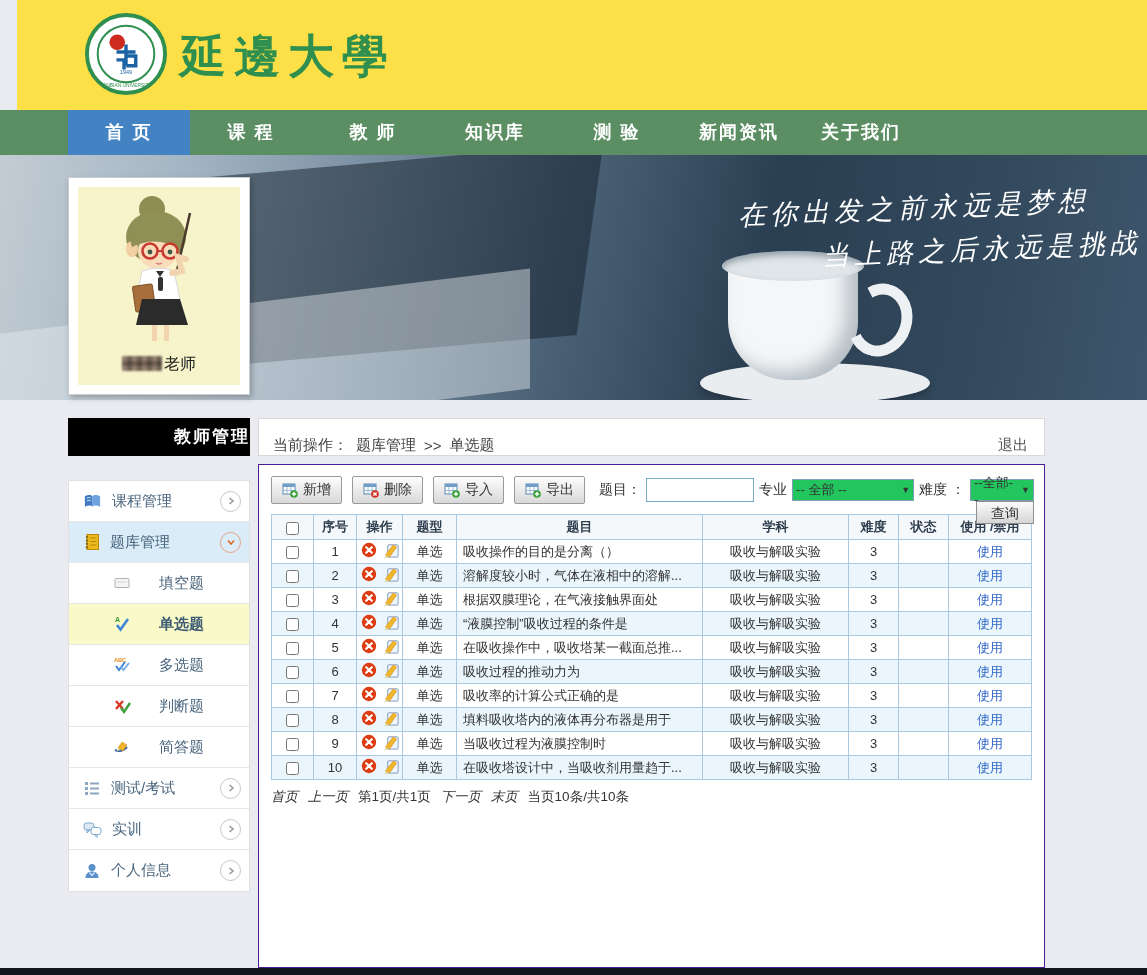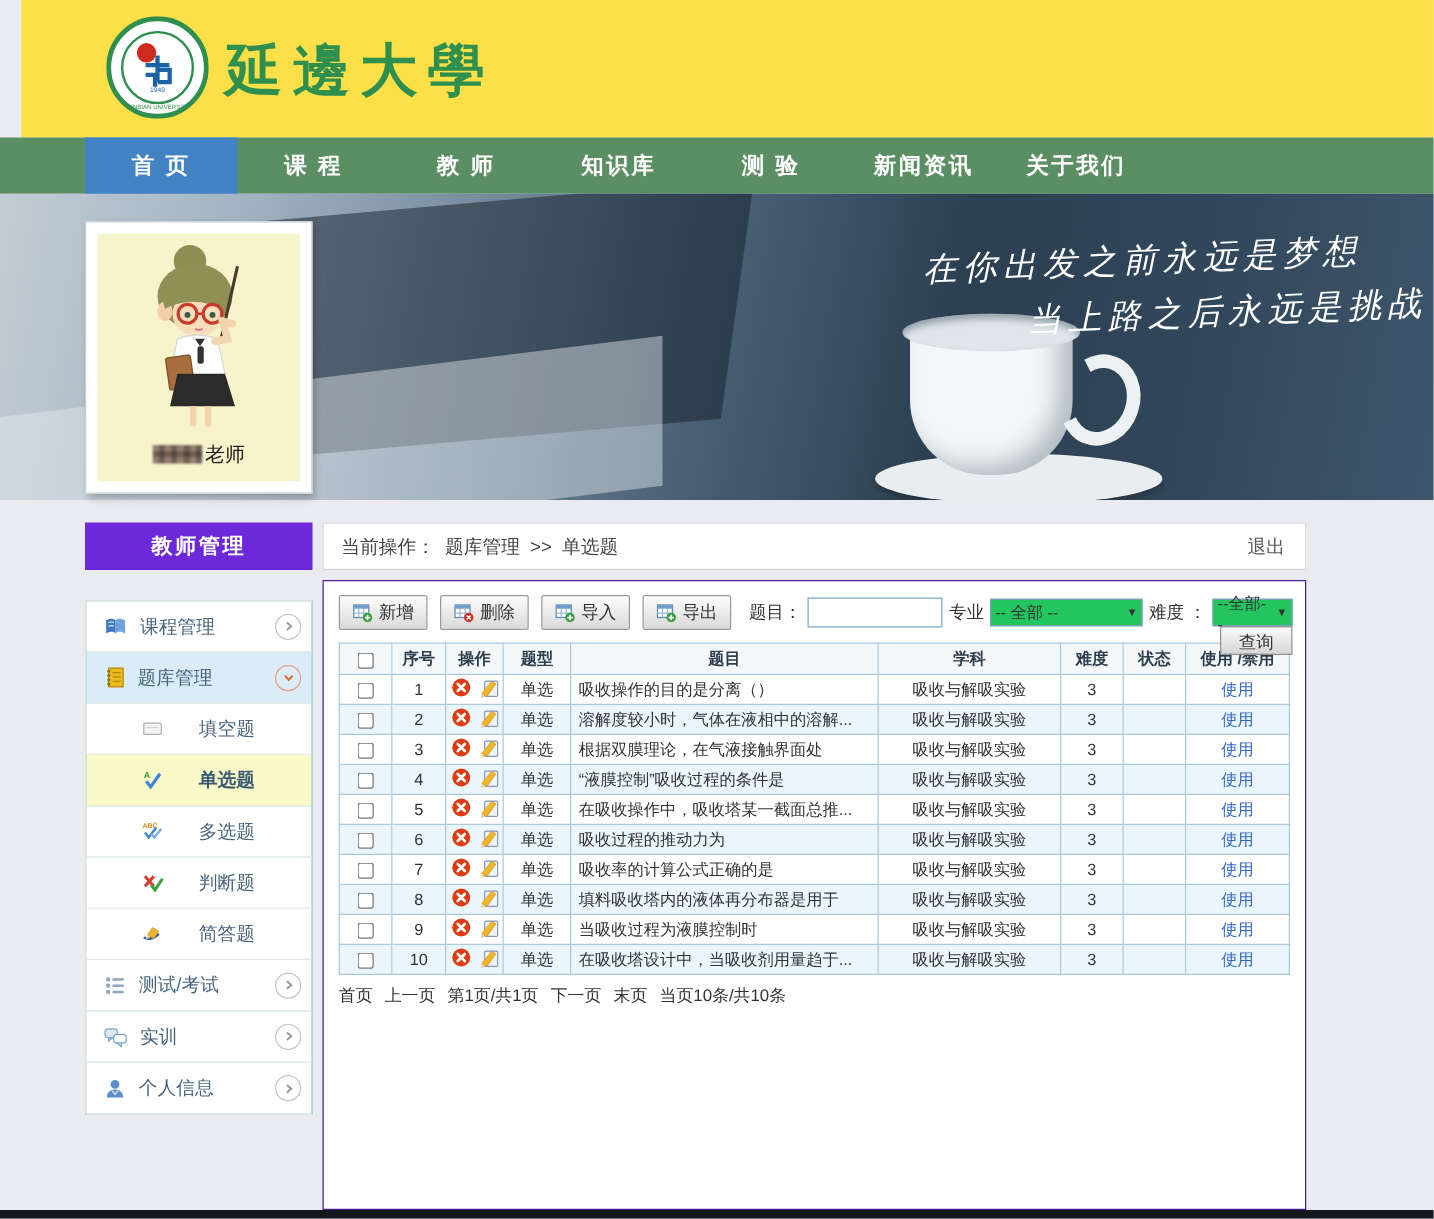--- a/index.html
+++ b/index.html
@@ -43,39 +43,39 @@
   .avatar-card{left:68px;top:177px;width:182px;height:218px;background:#ffffff;
     border:1px solid #c9ccd1;box-shadow:2px 3px 6px rgba(0,0,0,.25);box-sizing:border-box;padding:9px;}
   .avatar-inner{width:100%;height:100%;background:#f7f4cb;position:relative;overflow:hidden;}
   .avatar-inner svg{display:block;margin:4px auto 0;}
   .teacher-name{position:absolute;left:0;right:0;bottom:10px;text-align:center;font-size:16px;color:#222;}
   .masked{display:inline-block;width:40px;height:15px;vertical-align:-2px;margin-right:2px;border-radius:1px;
     background:repeating-linear-gradient(90deg,#b9aa9e 0 5px,#8d8278 5px 10px),
                repeating-linear-gradient(0deg,#cabfb2 0 5px,#9a9086 5px 10px);background-blend-mode:multiply;filter:blur(1px);}
 
   
-  .sidebar-header{left:68px;top:418px;width:182px;height:38px;background:#6d28d9;color:#fff;
-    font-size:17px;font-weight:bold;text-align:center;line-height:38px;letter-spacing:2px;}
+  .sidebar-header{left:68px;top:418px;width:182px;height:38px;background:#000000;color:#fff;
+    font-size:17px;font-weight:bold;text-align:right;line-height:38px;letter-spacing:2px;}
   .side-menu{left:68px;top:480px;width:182px;background:#14b8a6;border:1px solid #e0e0e0;box-sizing:border-box;}
   .side-item{height:41px;display:flex;align-items:center;border-bottom:1px solid #e6e6e6;
     background:#fff;cursor:pointer;box-sizing:border-box;padding:0 8px 0 14px;}
   .side-item:last-child{border-bottom:none;}
   .side-item .lbl{font-size:15px;color:#49657e;margin-left:10px;flex:1;}
   .side-item.parent-open{background:#d9ecf8;}
   .side-item.sub{padding-left:44px;}
   .side-item.sub .lbl{margin-left:28px;}
   .side-item.sub.active{background:#fafac8;}
   .side-item.sub.active .lbl{color:#3c5a74;font-weight:bold;}
   .chev{width:19px;height:19px;border:1px solid #c6c6c6;border-radius:50%;display:flex;
     align-items:center;justify-content:center;flex:none;}
   .chev.open{border-color:#e8a184;}
 
   
   .breadcrumb-bar{left:258px;top:418px;width:787px;height:38px;background:#fff;border:1px solid #d8d8d8;
-    box-sizing:border-box;display:flex;align-items:center;font-size:15px;color:#444;}
+    box-sizing:border-box;display:flex;align-items:flex-end;font-size:15px;color:#444;}
   .breadcrumb-bar .crumbs{margin-left:14px;flex:1;display:flex;gap:8px;align-items:center;}
   .logout{margin-right:16px;color:#555;cursor:pointer;}
 
   .content-panel{left:258px;top:464px;width:787px;height:504px;background:#fff;border:1px solid #4c1d95;
     box-sizing:border-box;position:absolute;}
   .toolbar{display:flex;align-items:center;padding:11px 10px 0 12px;}
   .tb-btn{display:inline-flex;align-items:center;gap:5px;height:28px;padding:0 10px;margin-right:10px;
     background:linear-gradient(#fdfdfd,#e7e7e7 60%,#d9d9d9);border:1px solid #9a9a9a;border-radius:2px;
     font-size:14px;color:#333;cursor:pointer;}
   .filter-group{margin-left:auto;display:flex;align-items:center;gap:5px;font-size:14px;color:#333;}
@@ -95,21 +95,21 @@
     overflow:hidden;white-space:nowrap;}
   .qtable th{background:#f4f8fb;color:#2e3e4e;height:24px;}
   .qtable td.c-title{text-align:left;padding-left:6px;}
   .qtable tr.alt td{background:#eaf6fc;}
   .qtable .c-ops span{display:inline-block;vertical-align:middle;cursor:pointer;margin:0 1px;}
   .usage-link{color:#3468c8;cursor:pointer;text-decoration:none;}
   .qtable input[type=checkbox]{margin:0;vertical-align:middle;}
 
   .pagination{margin:8px 0 0 12px;font-size:13.5px;color:#333;}
   .pagination span{margin-right:6px;}
-  .pg-link{cursor:pointer;}
+  .pg-link{cursor:pointer;font-style:italic;}
 
   .footer-bar{left:0;top:968px;width:1147px;height:7px;background:#14171c;}
 </style>
 </head>
 <body>
 
 <div class="abs top-header">
   <svg class="abs logo" viewBox="0 0 84 84">
     <circle cx="42" cy="42" r="40" fill="#ffffff" stroke="#2f8f4e" stroke-width="4"></circle>
     <circle cx="42" cy="42" r="29" fill="#ffffff" stroke="#2f8f4e" stroke-width="2"></circle>

